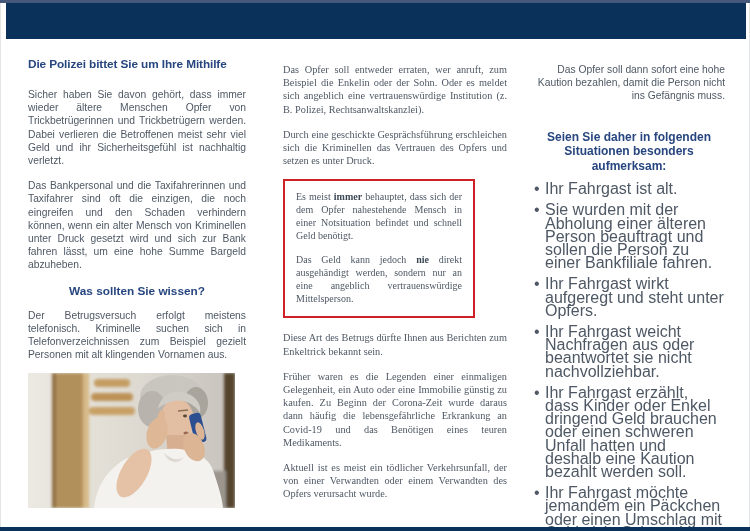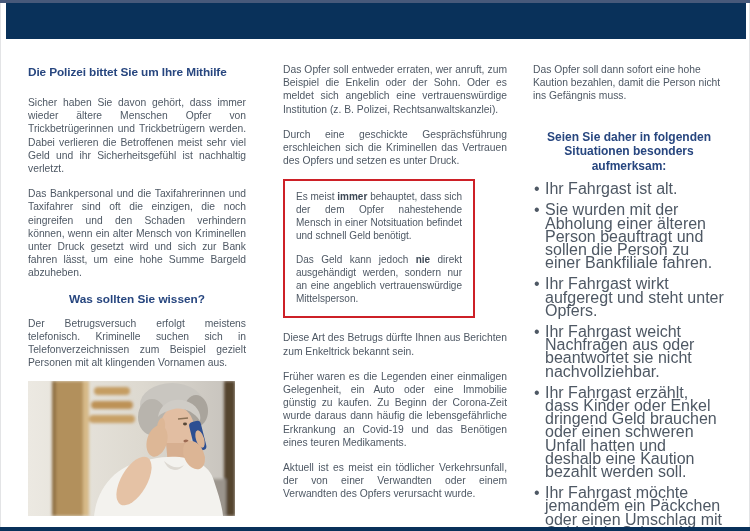--- a/index.html
+++ b/index.html
@@ -22,28 +22,29 @@
     background: var(--navy, #09315a);
   }
   .bottombar {
     position: absolute; bottom: 0; left: 0; width: 100%; height: 4px;
     background: var(--navy, #09315a);
   }
   .content {
     position: absolute; top: 39px; left: 28px; width: 697px;
     display: flex; align-items: flex-start;
   }
-  .col1 { width: 218px; margin-right: 37px; padding-top: 26px; }
-  .col2 { width: 224px; margin-right: 26px; padding-top: 24px; }
+  .col1 { width: 218px; margin-right: 37px; padding-top: 18px; }
+  .col2 { width: 224px; margin-right: 26px; padding-top: 24px; font-family: Liberation Serif, serif; }
   .col3 { width: 192px; padding-top: 24px; }
 
   p {
     margin: 0 0 12px 0;
     font-size: 10.3px;
     line-height: 13.2px;
+    text-align: right;
   }
   .just { text-align: justify; }
 
   h1 {
     margin: 0 0 16px 0;
     font-size: 11.8px;
     line-height: 15px;
     letter-spacing: -0.1px;
     white-space: nowrap;
     color: var(--heading-blue, #27467f);

